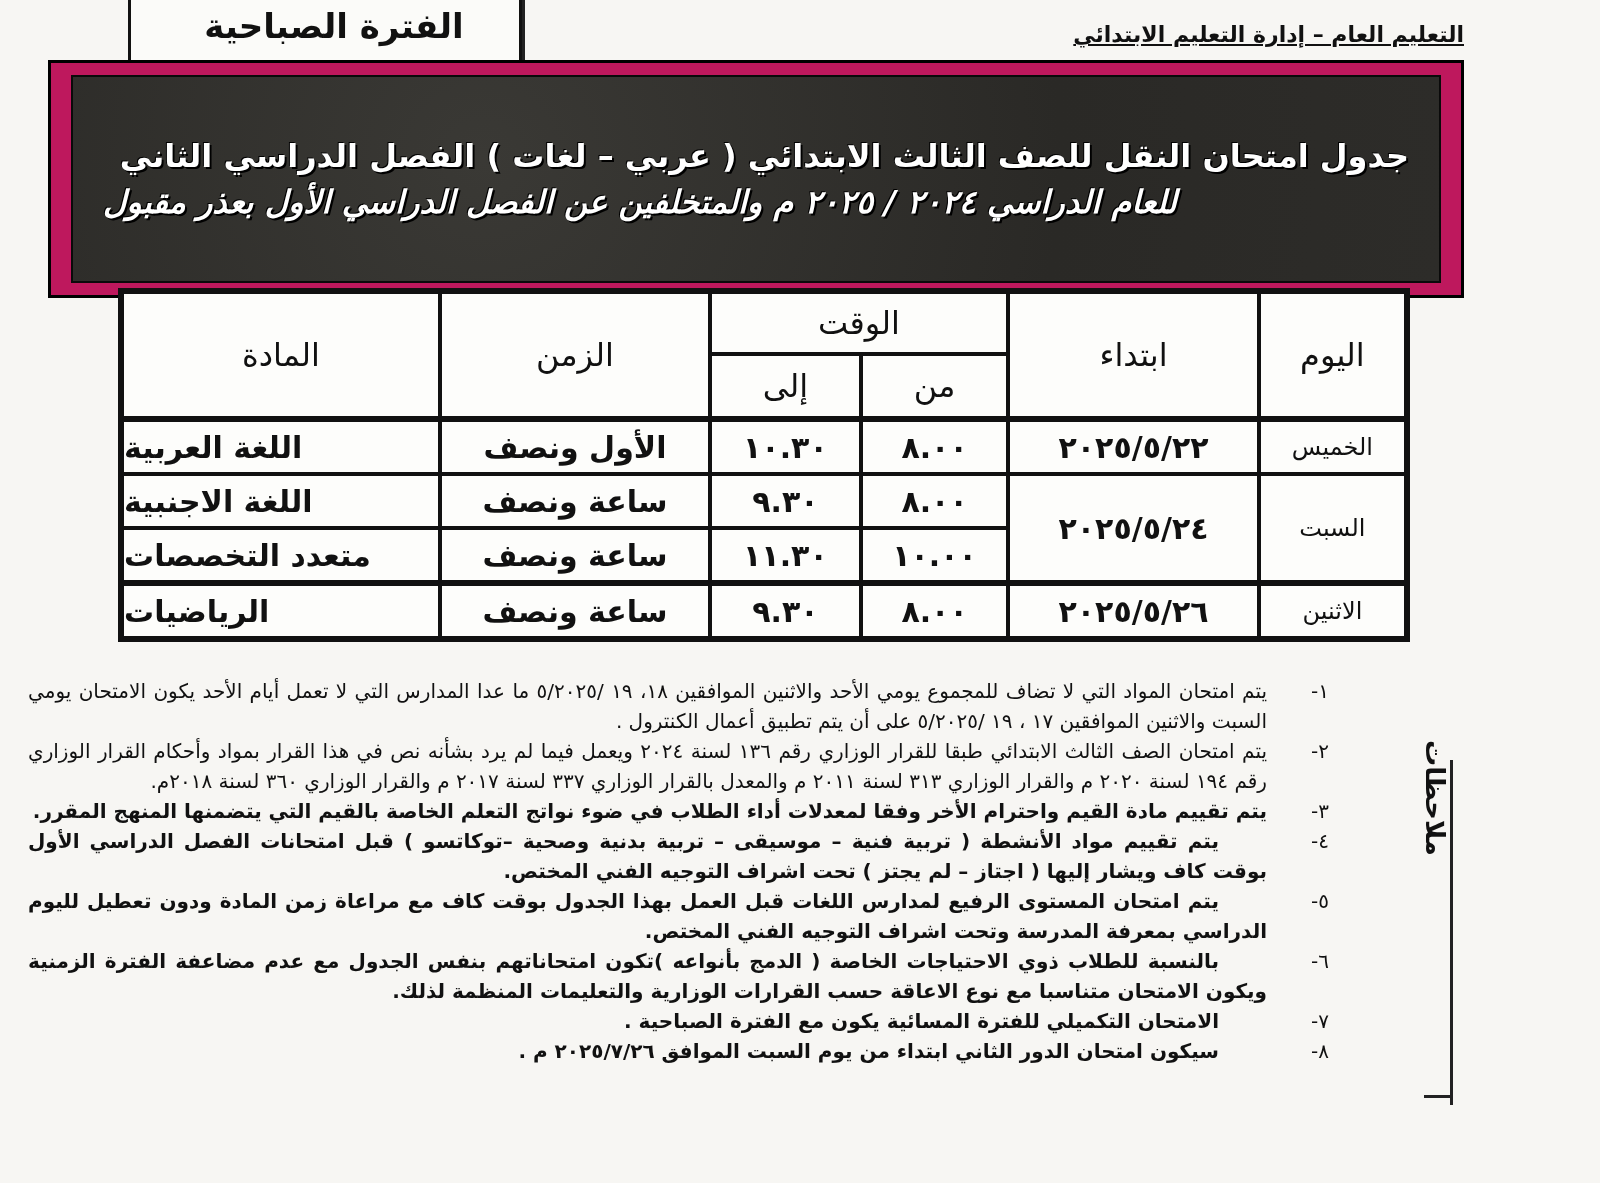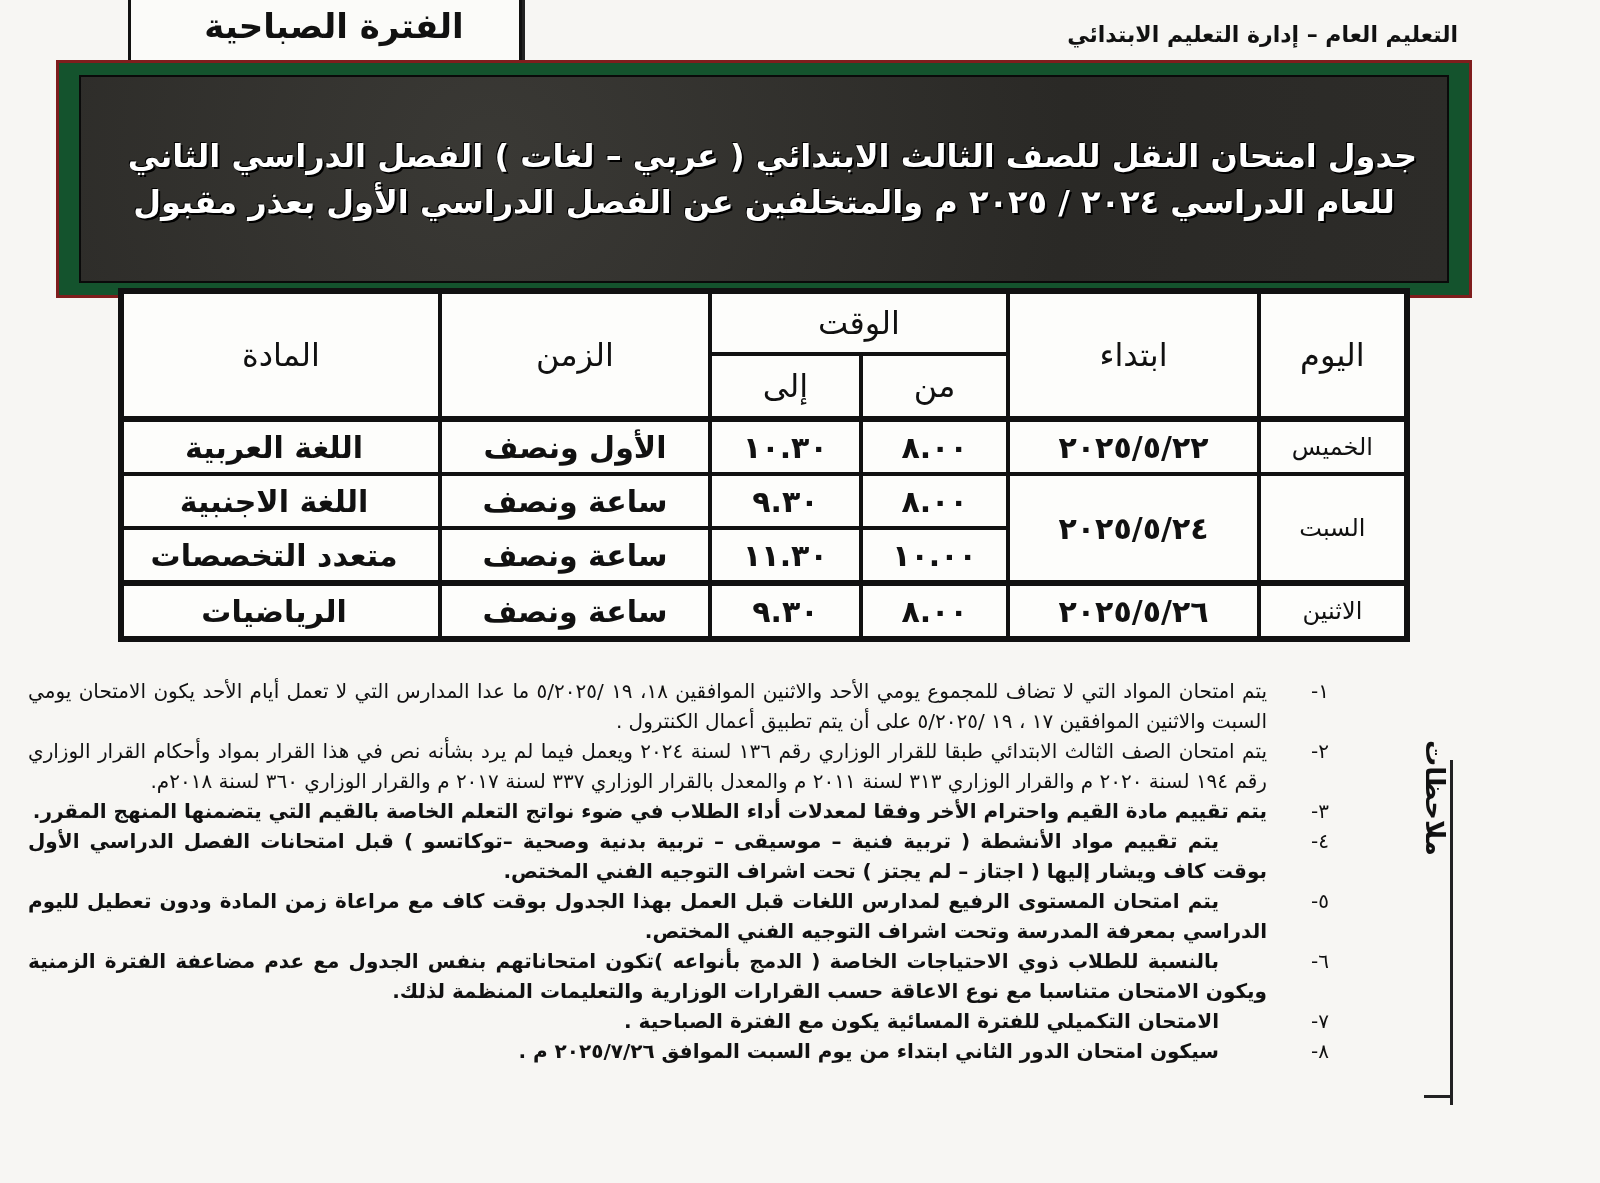--- a/index.html
+++ b/index.html
@@ -13,59 +13,59 @@
 
     
     .period-box {
       position: absolute; left: 128px; top: -8px; width: 388px; height: 68px;
       border: 3px solid #111; border-top: none; background: #fbfbf9;
       box-shadow: 3px 3px 0 #222;
       display: flex; align-items: center; justify-content: center;
     }
     .period-box span { font-size: 34px; font-weight: bold; direction: rtl; margin-left: 18px; }
     .dept-line {
-      position: absolute; right: 142px; top: 22px;
-      font-size: 22px; font-weight: bold; direction: rtl;
+      position: absolute; right: 136px; top: 22px;
+      font-size: 22px; font-weight: bold; direction: rtl; text-decoration: underline;
     }
 
     
     .banner-outer {
-      position: absolute; left: 56px; top: 60px; width: 1410px; height: 232px;
-      border: 3px solid #7f1d1d; background: #14532d;
+      position: absolute; left: 48px; top: 60px; width: 1410px; height: 232px;
+      border: 3px solid #000000; background: #be185d;
     }
     .banner-inner {
       position: absolute; left: 20px; top: 12px; right: 20px; bottom: 12px;
       background: #2f2e2b;
       background-image: radial-gradient(circle at 30% 40%, #3a3935 0%, #2a2926 60%, #2d2c29 100%);
       border: 2px solid #0a0a0a;
       display: flex; flex-direction: column; align-items: center; justify-content: center;
       direction: rtl;
     }
     .banner-line {
       color: #fff; font-weight: bold; font-size: 32px; line-height: 46px;
       text-shadow: 2px 2px 0 #000, -1px -1px 0 #000;
       text-align: center; width: 100%; padding: 0 30px; box-sizing: border-box;
     }
     .banner-line.l1 { text-align: right; }
-    .banner-line.l2 { text-align: center; }
+    .banner-line.l2 { text-align: left; font-style: italic; }
 
     
     .sched {
       position: absolute; left: 118px; top: 288px; width: 1292px;
       border-collapse: separate; border-spacing: 0;
       border: 4px solid #111; background: #fdfdfb; direction: rtl;
     }
     .sched th, .sched td {
       border: 2px solid #111; text-align: center; padding: 0;
       font-weight: bold;
     }
     .sched th { font-size: 32px; height: 60px; font-weight: normal; }
     .sched td { font-size: 30px; height: 50px; }
     .sched td.day { font-weight: normal; font-size: 24px; }
-    .sched td.subject { text-align: center; padding-right: 14px; }
+    .sched td.subject { text-align: left; padding-right: 14px; }
     .sched td.num { letter-spacing: 2px; }
     .sched tr.rowsep td { border-top: 4px solid #111; }
 
     
     .notes {
       position: absolute; left: 28px; top: 676px; width: 1305px;
       direction: rtl; font-size: 20px; line-height: 30px;
     }
     .note { display: flex; }
     .note .num { width: 62px; flex-shrink: 0; text-align: right; padding-right: 4px; }

